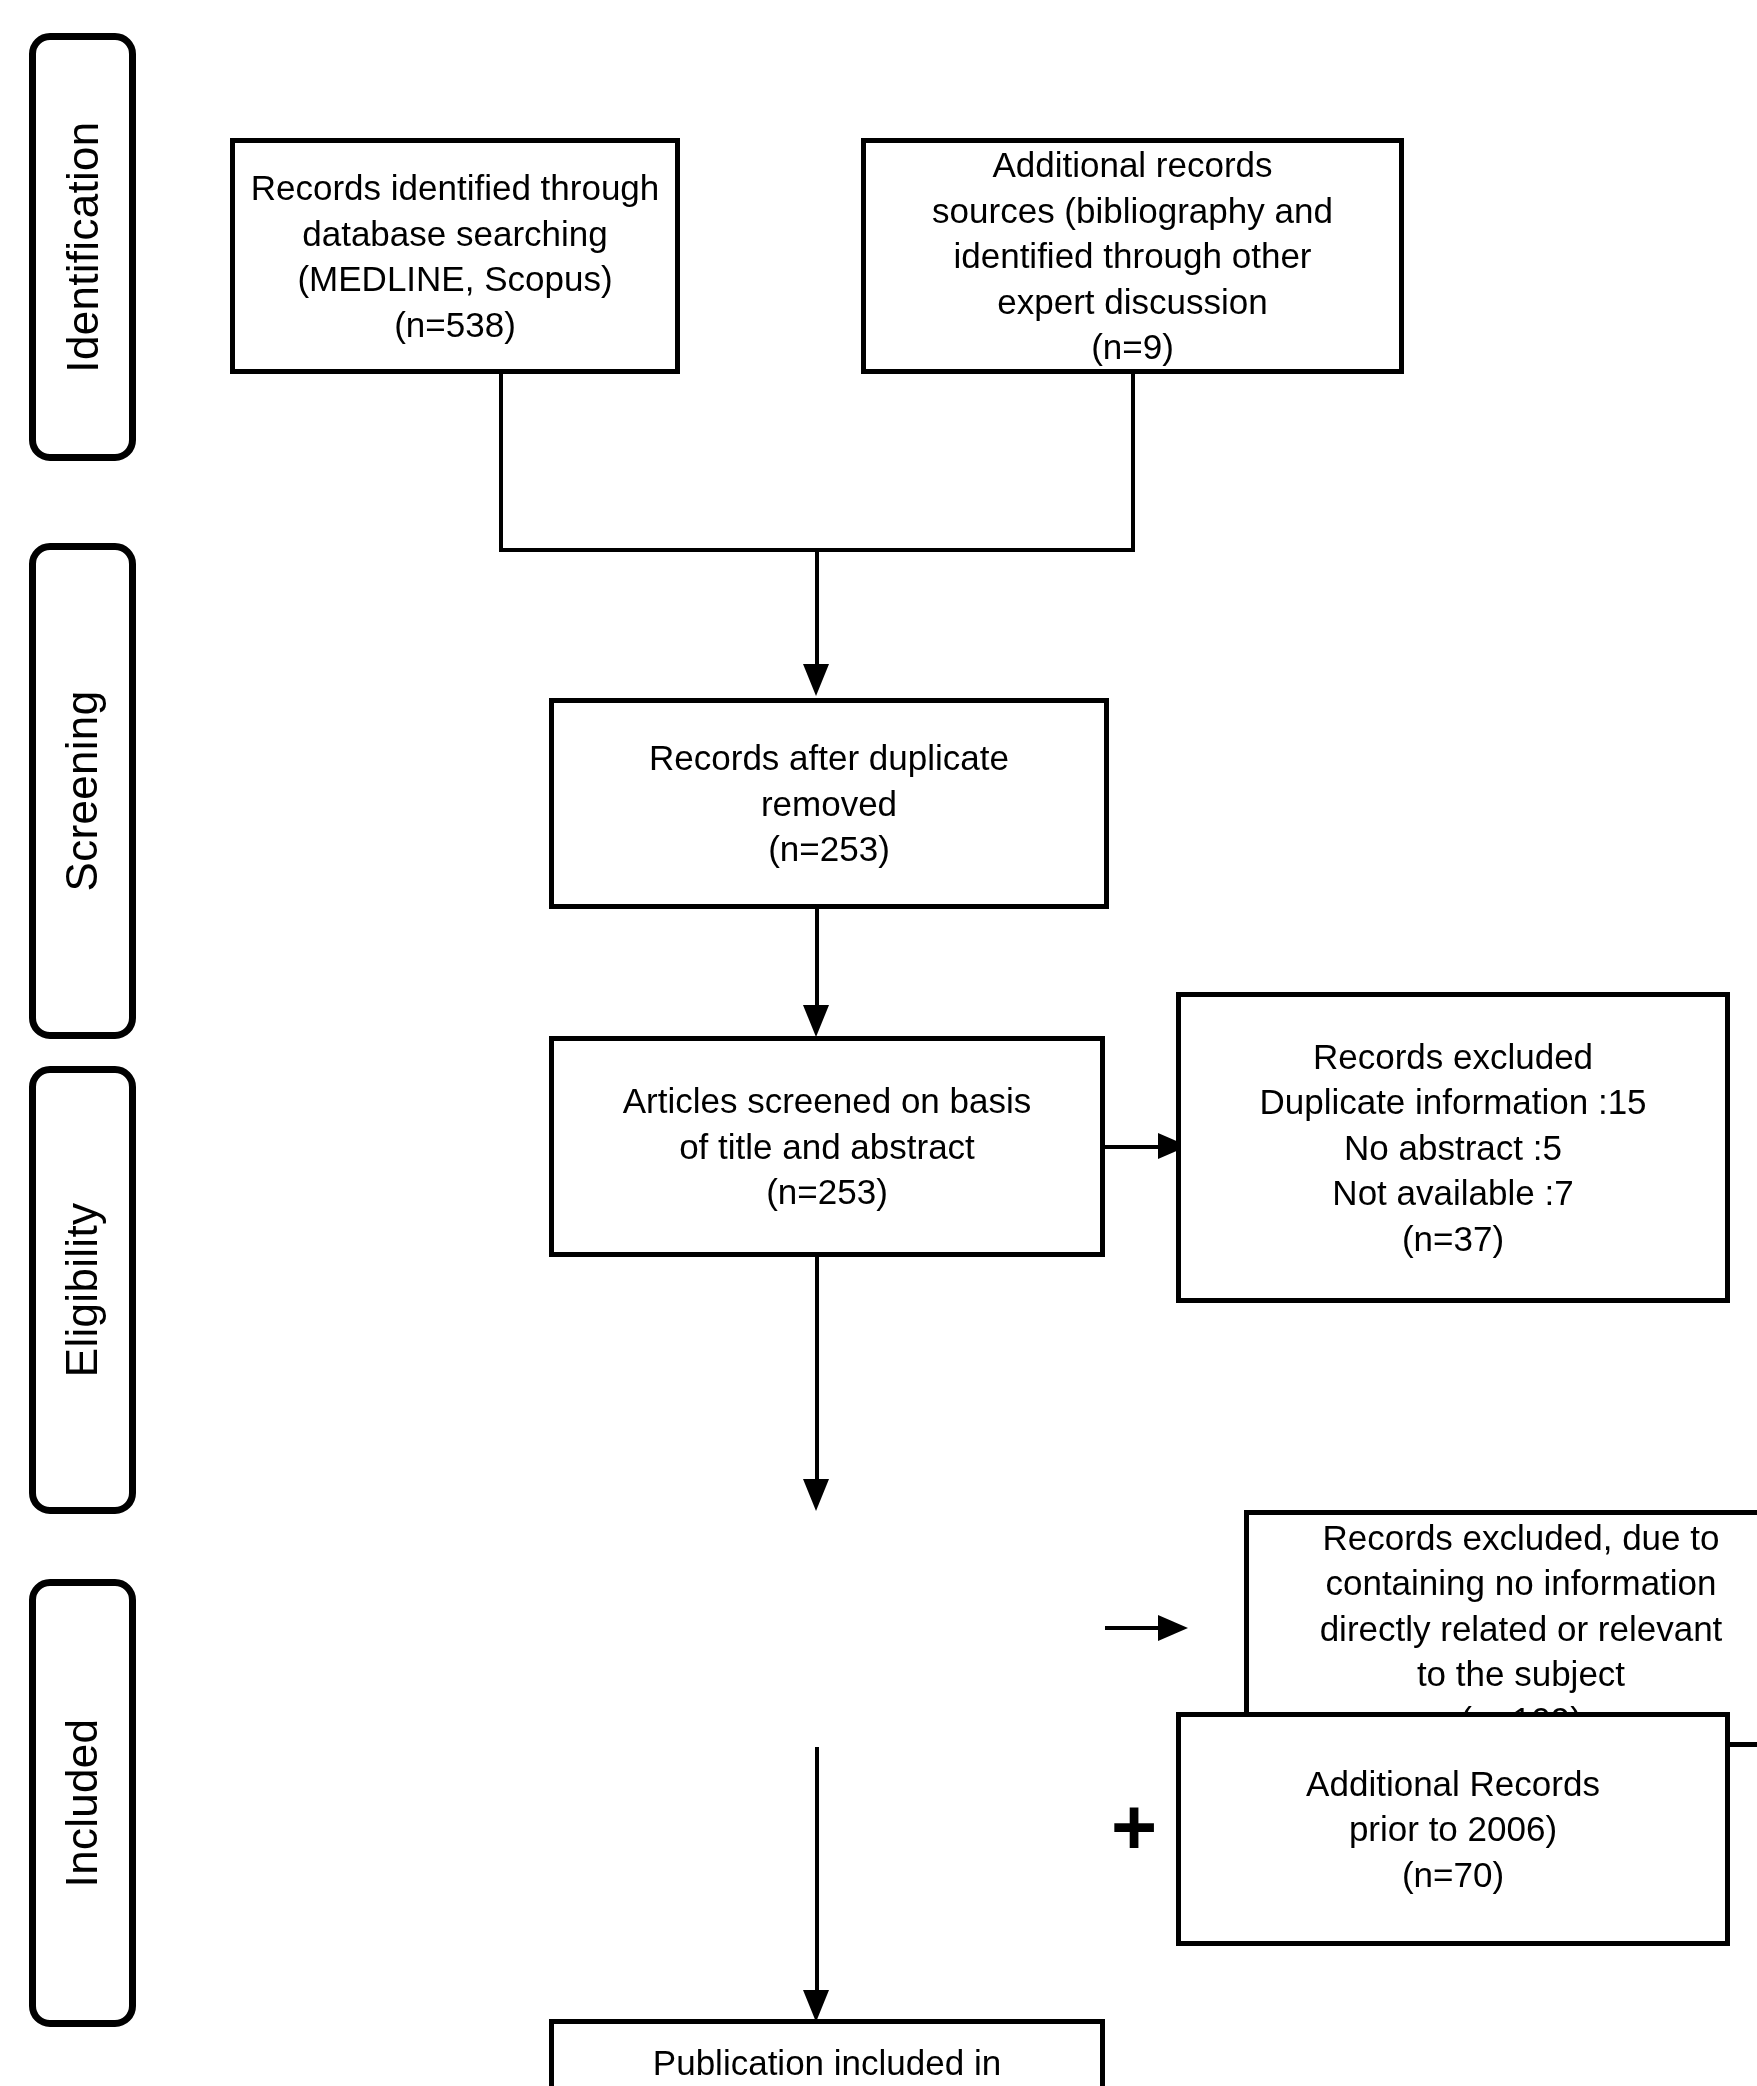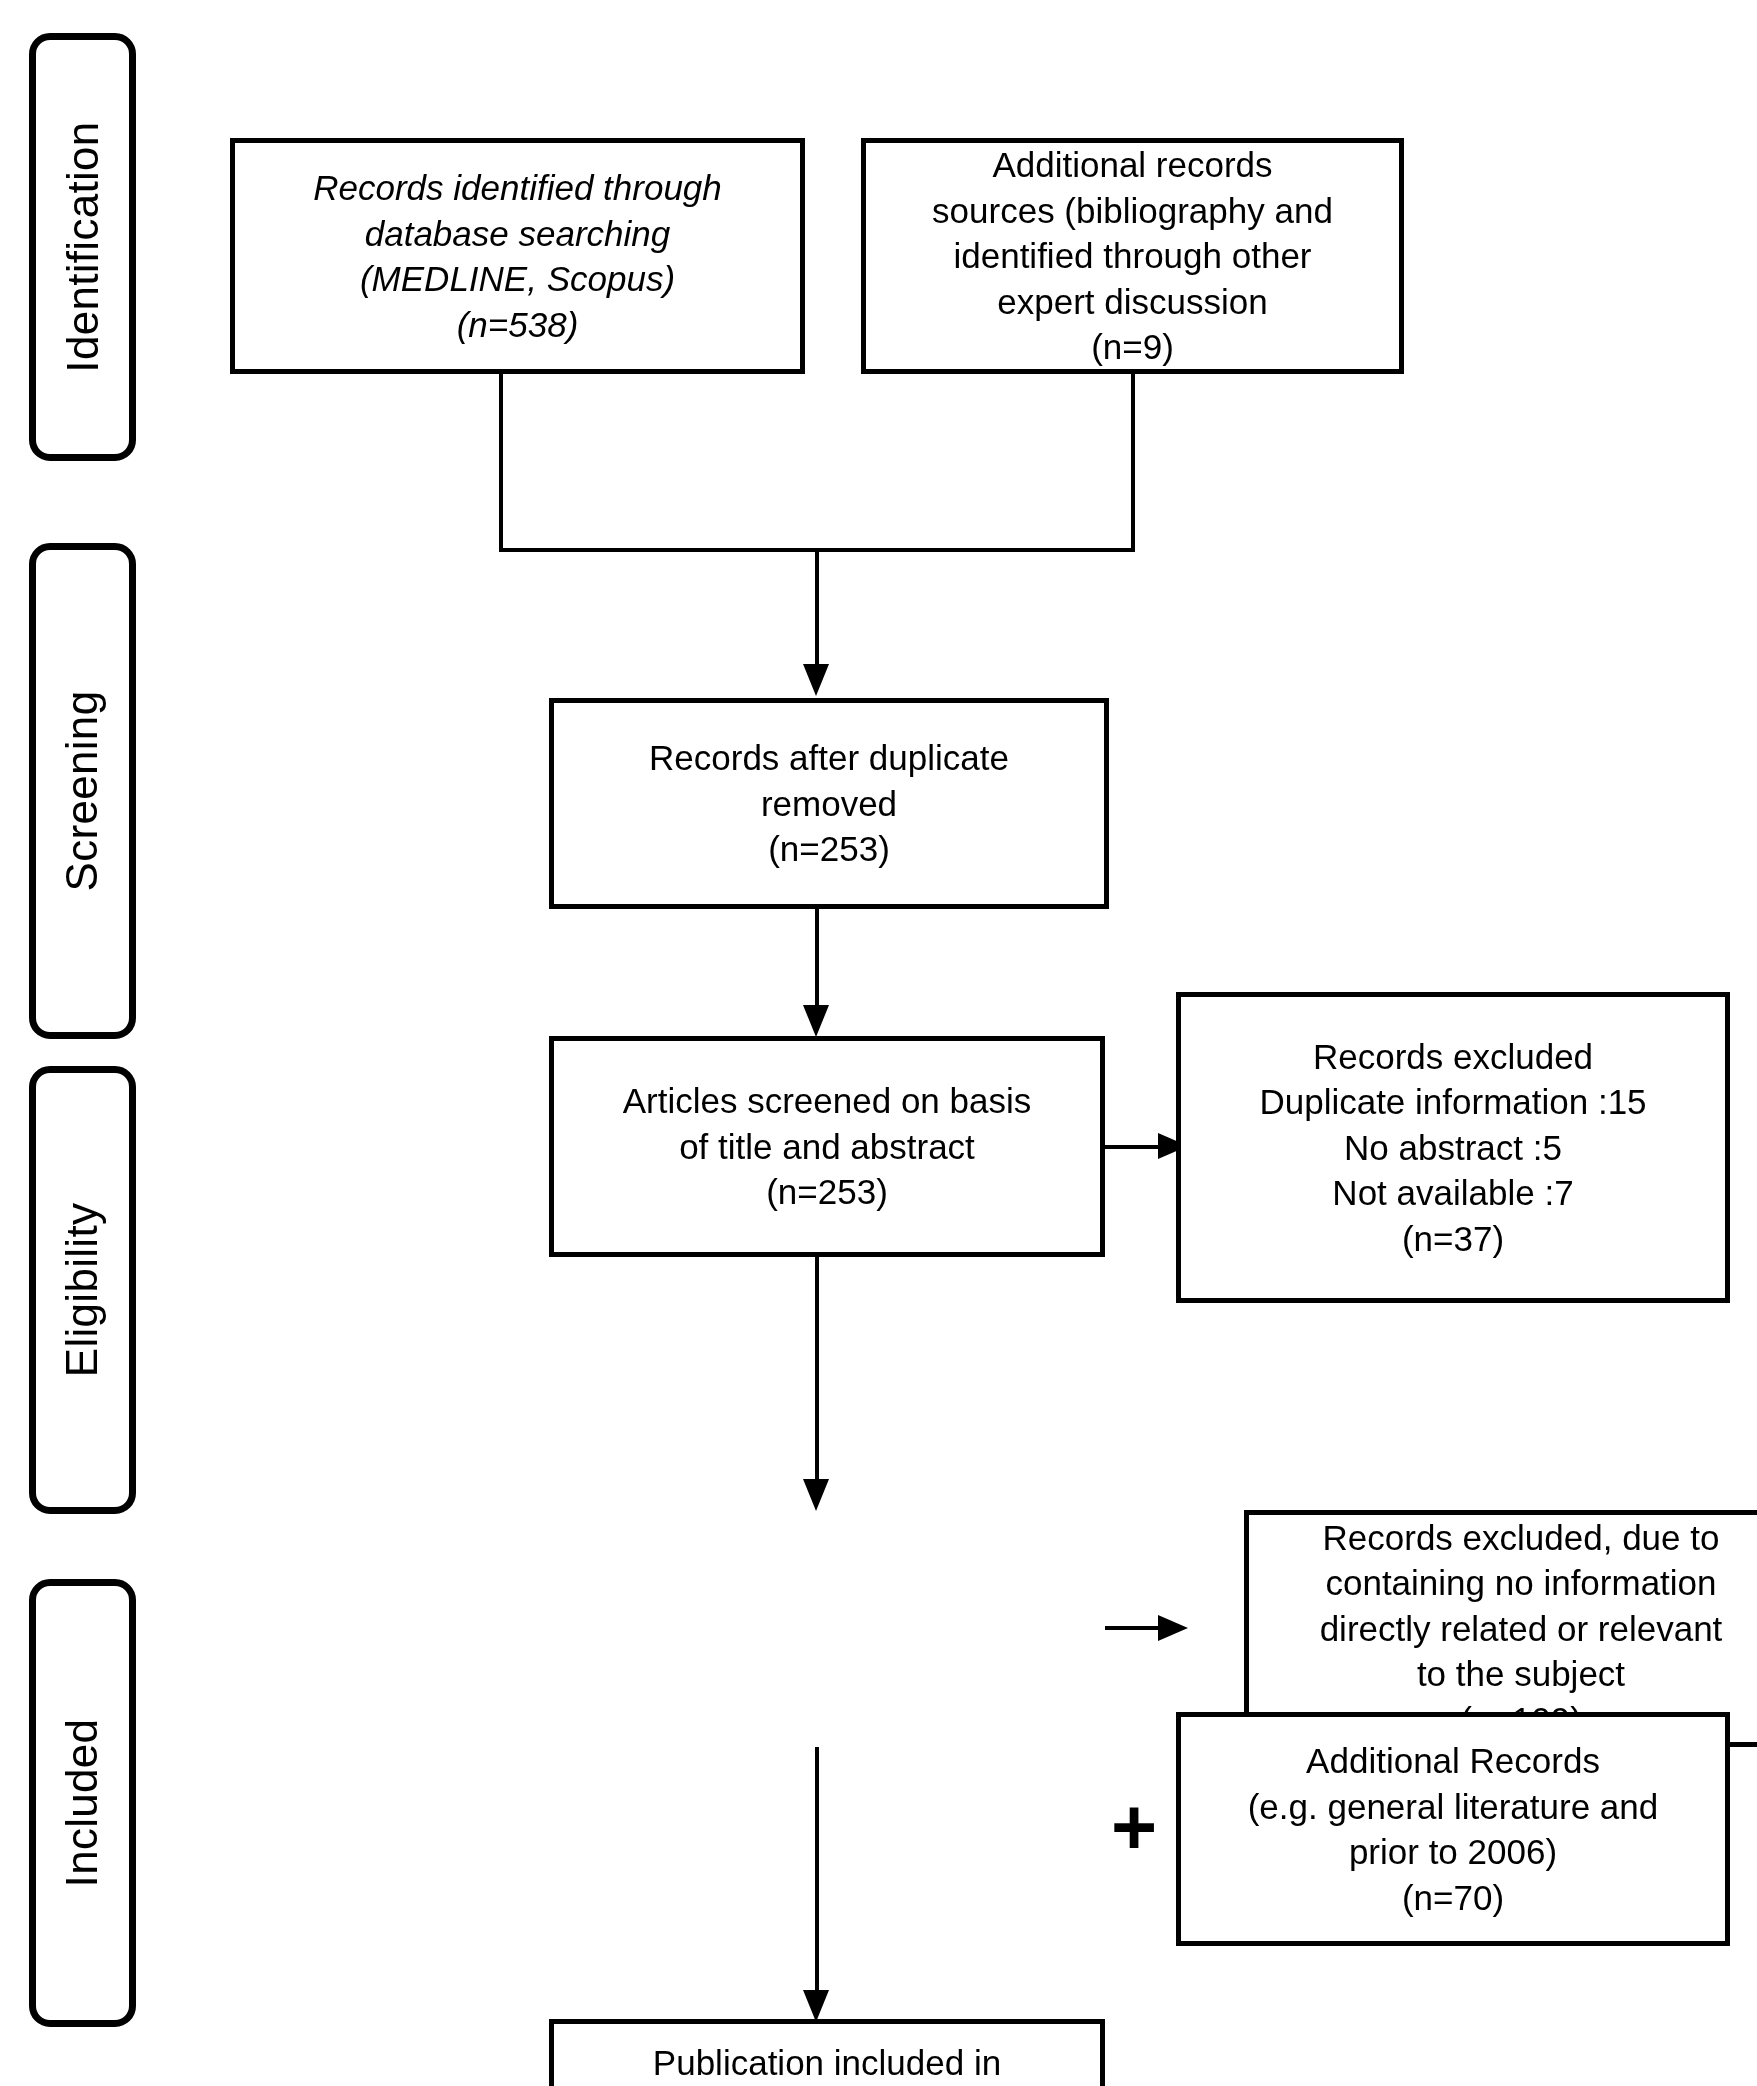--- a/index.html
+++ b/index.html
@@ -106,21 +106,21 @@
   </div>
 
   <div class="stage-bar" style="left:29px; top:1066px; width:107px; height:448px;">
     <span class="stage-label">Eligibility</span>
   </div>
 
   <div class="stage-bar" style="left:29px; top:1579px; width:107px; height:448px;">
     <span class="stage-label">Included</span>
   </div>
 
-  <div class="flow-box" style="left:230px; top:138px; width:575px; height:236px;font-style:italic;">
+  <div class="flow-box" style="left:230px; top:138px; width:450px; height:236px;">
     <div class="line">Records identified through</div>
     <div class="line">database searching</div>
     <div class="line">(MEDLINE, Scopus)</div>
     <div class="line">(n=538)</div>
   </div>
 
   <div class="flow-box" style="left:861px; top:138px; width:543px; height:236px;">
     <div class="line">Additional records</div>
     <div class="line">sources (bibliography and</div>
     <div class="line">identified through other</div>
@@ -181,19 +181,18 @@
   <div class="flow-box" style="left:549px; top:2019px; width:556px; height:442px; justify-content:flex-start; padding-top:16px;">
     <div class="line">Publication included in</div>
     <div class="line">qualitative synthesis:</div>
 
   </div>
 
   <div class="plus-sign" style="left:1111px; top:1787px;">+</div>
 
   <div class="flow-box" style="left:1176px; top:1712px; width:554px; height:234px;">
     <div class="line">Additional Records</div>
-    <div class="line">(e.g. general literature and</div>
     <div class="line">prior to 2006)</div>
     <div class="line">(n=70)</div>
   </div>
 
 </div>
 
 
 </body></html>

